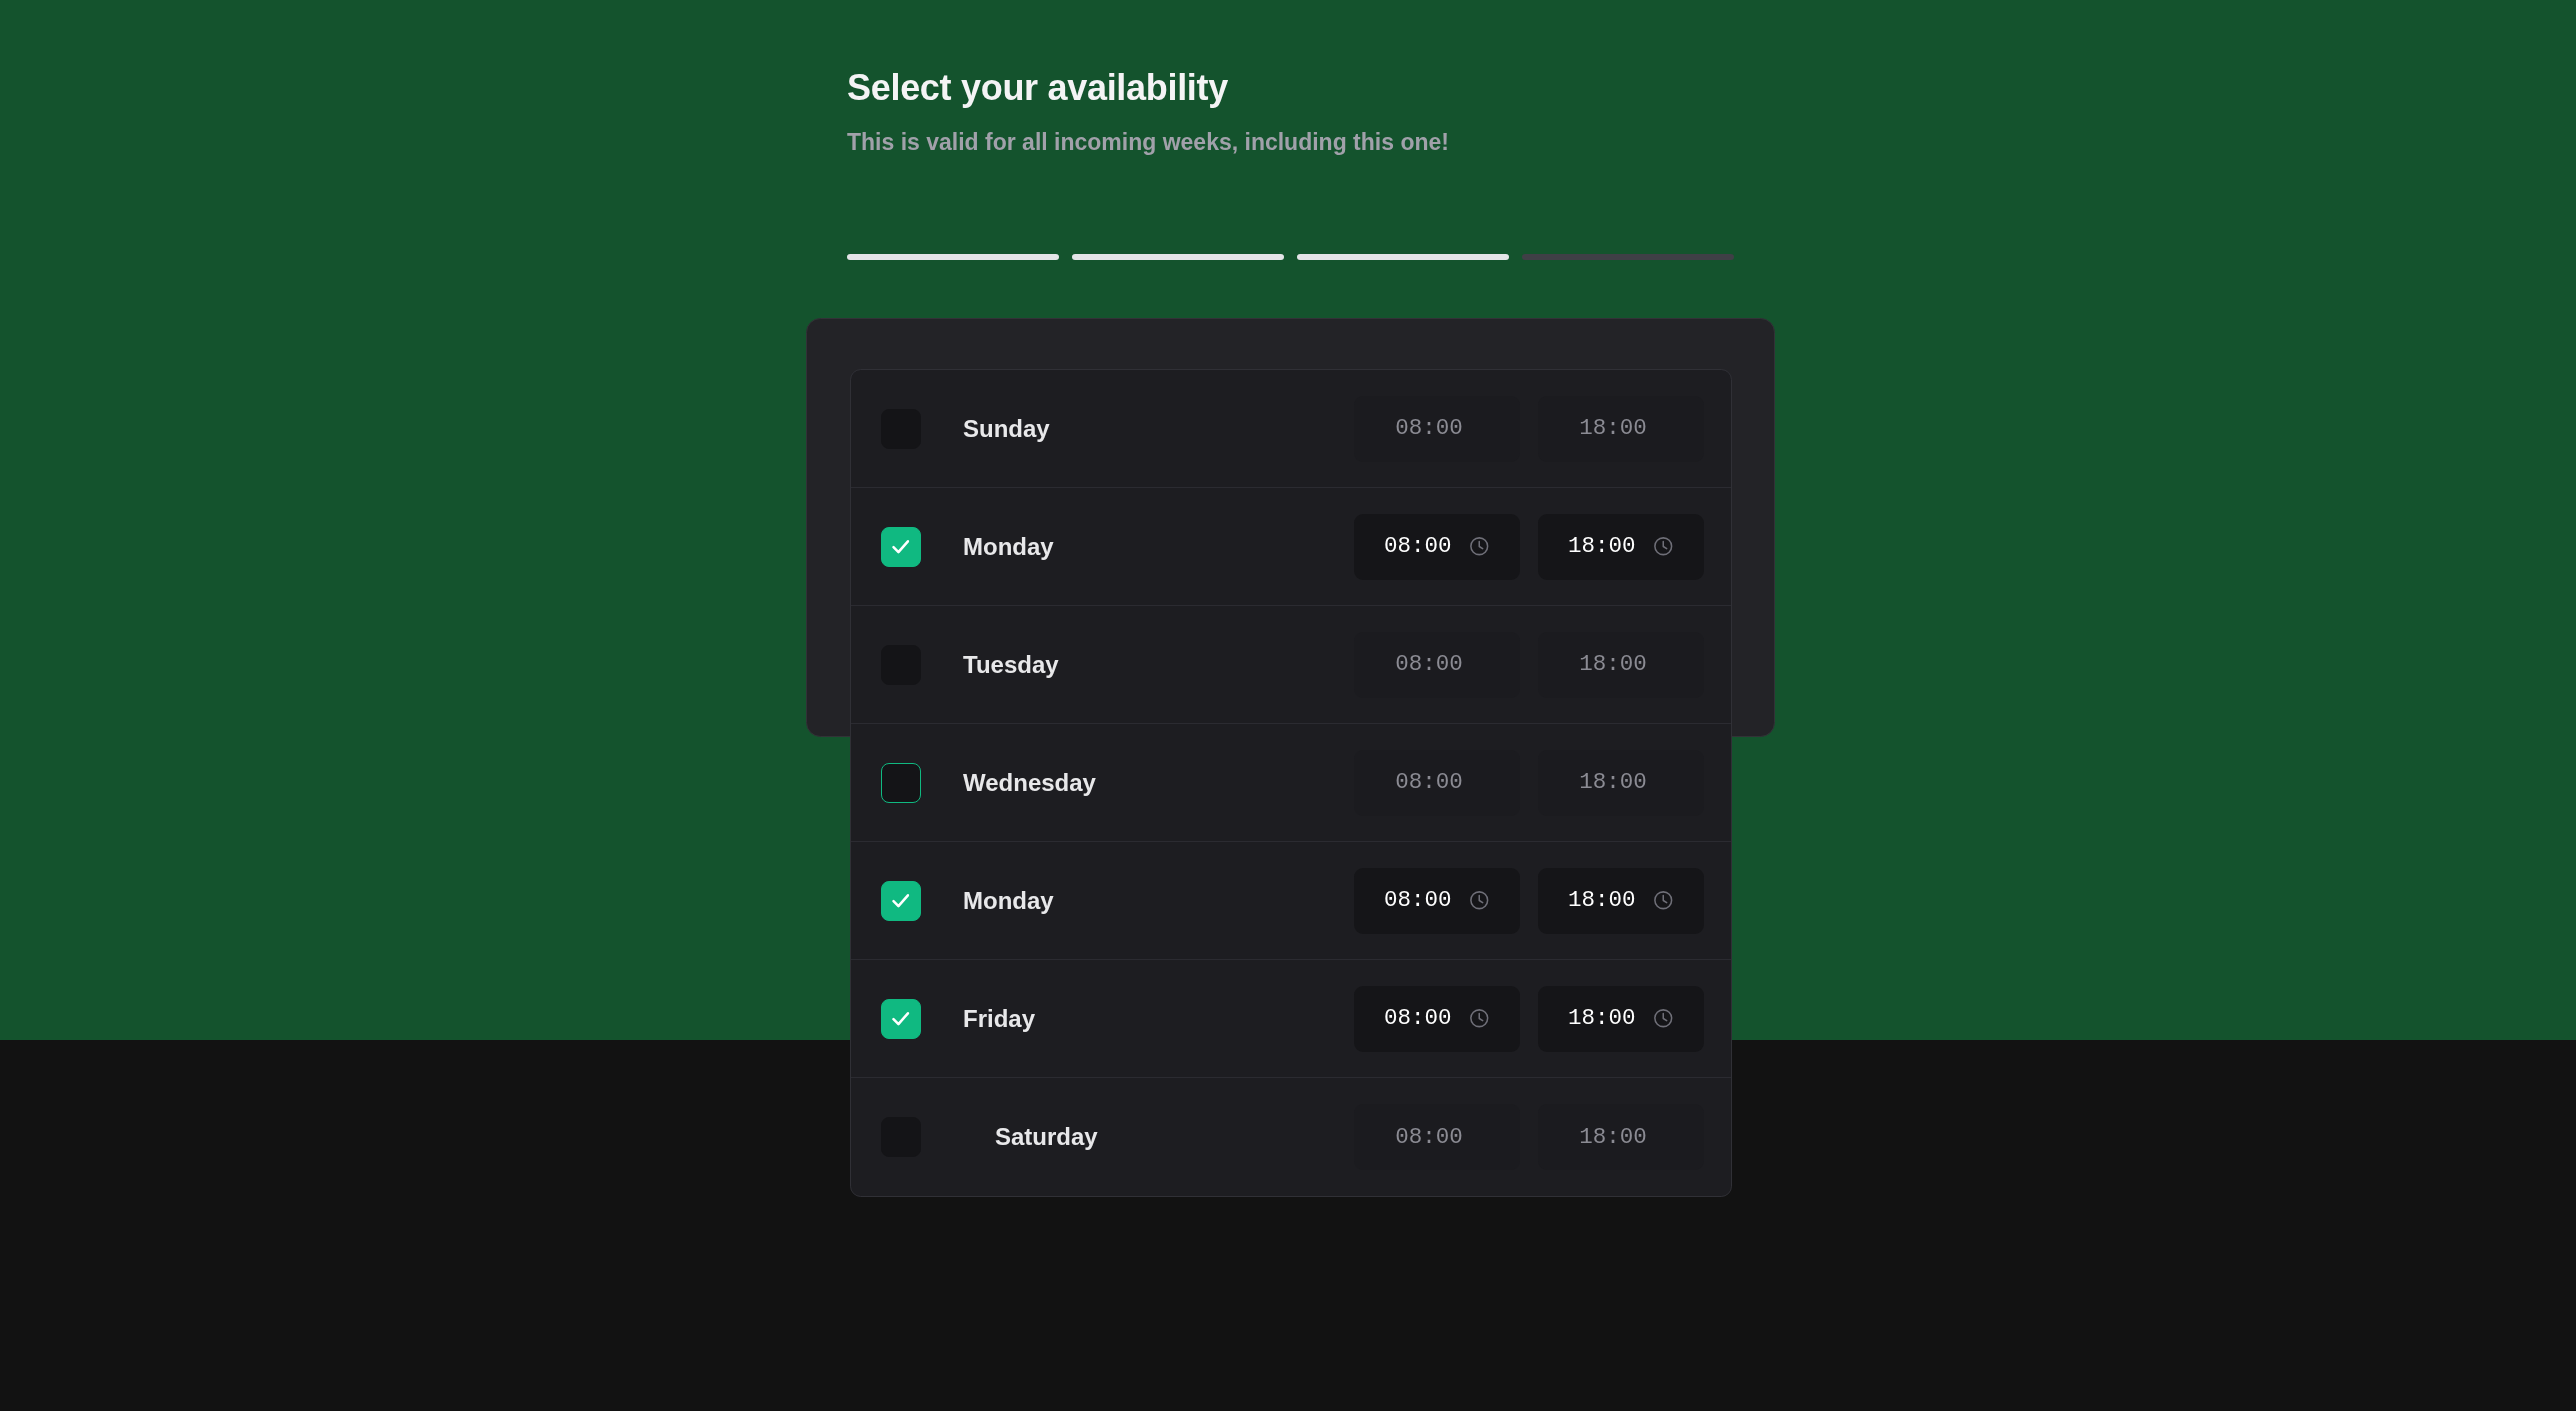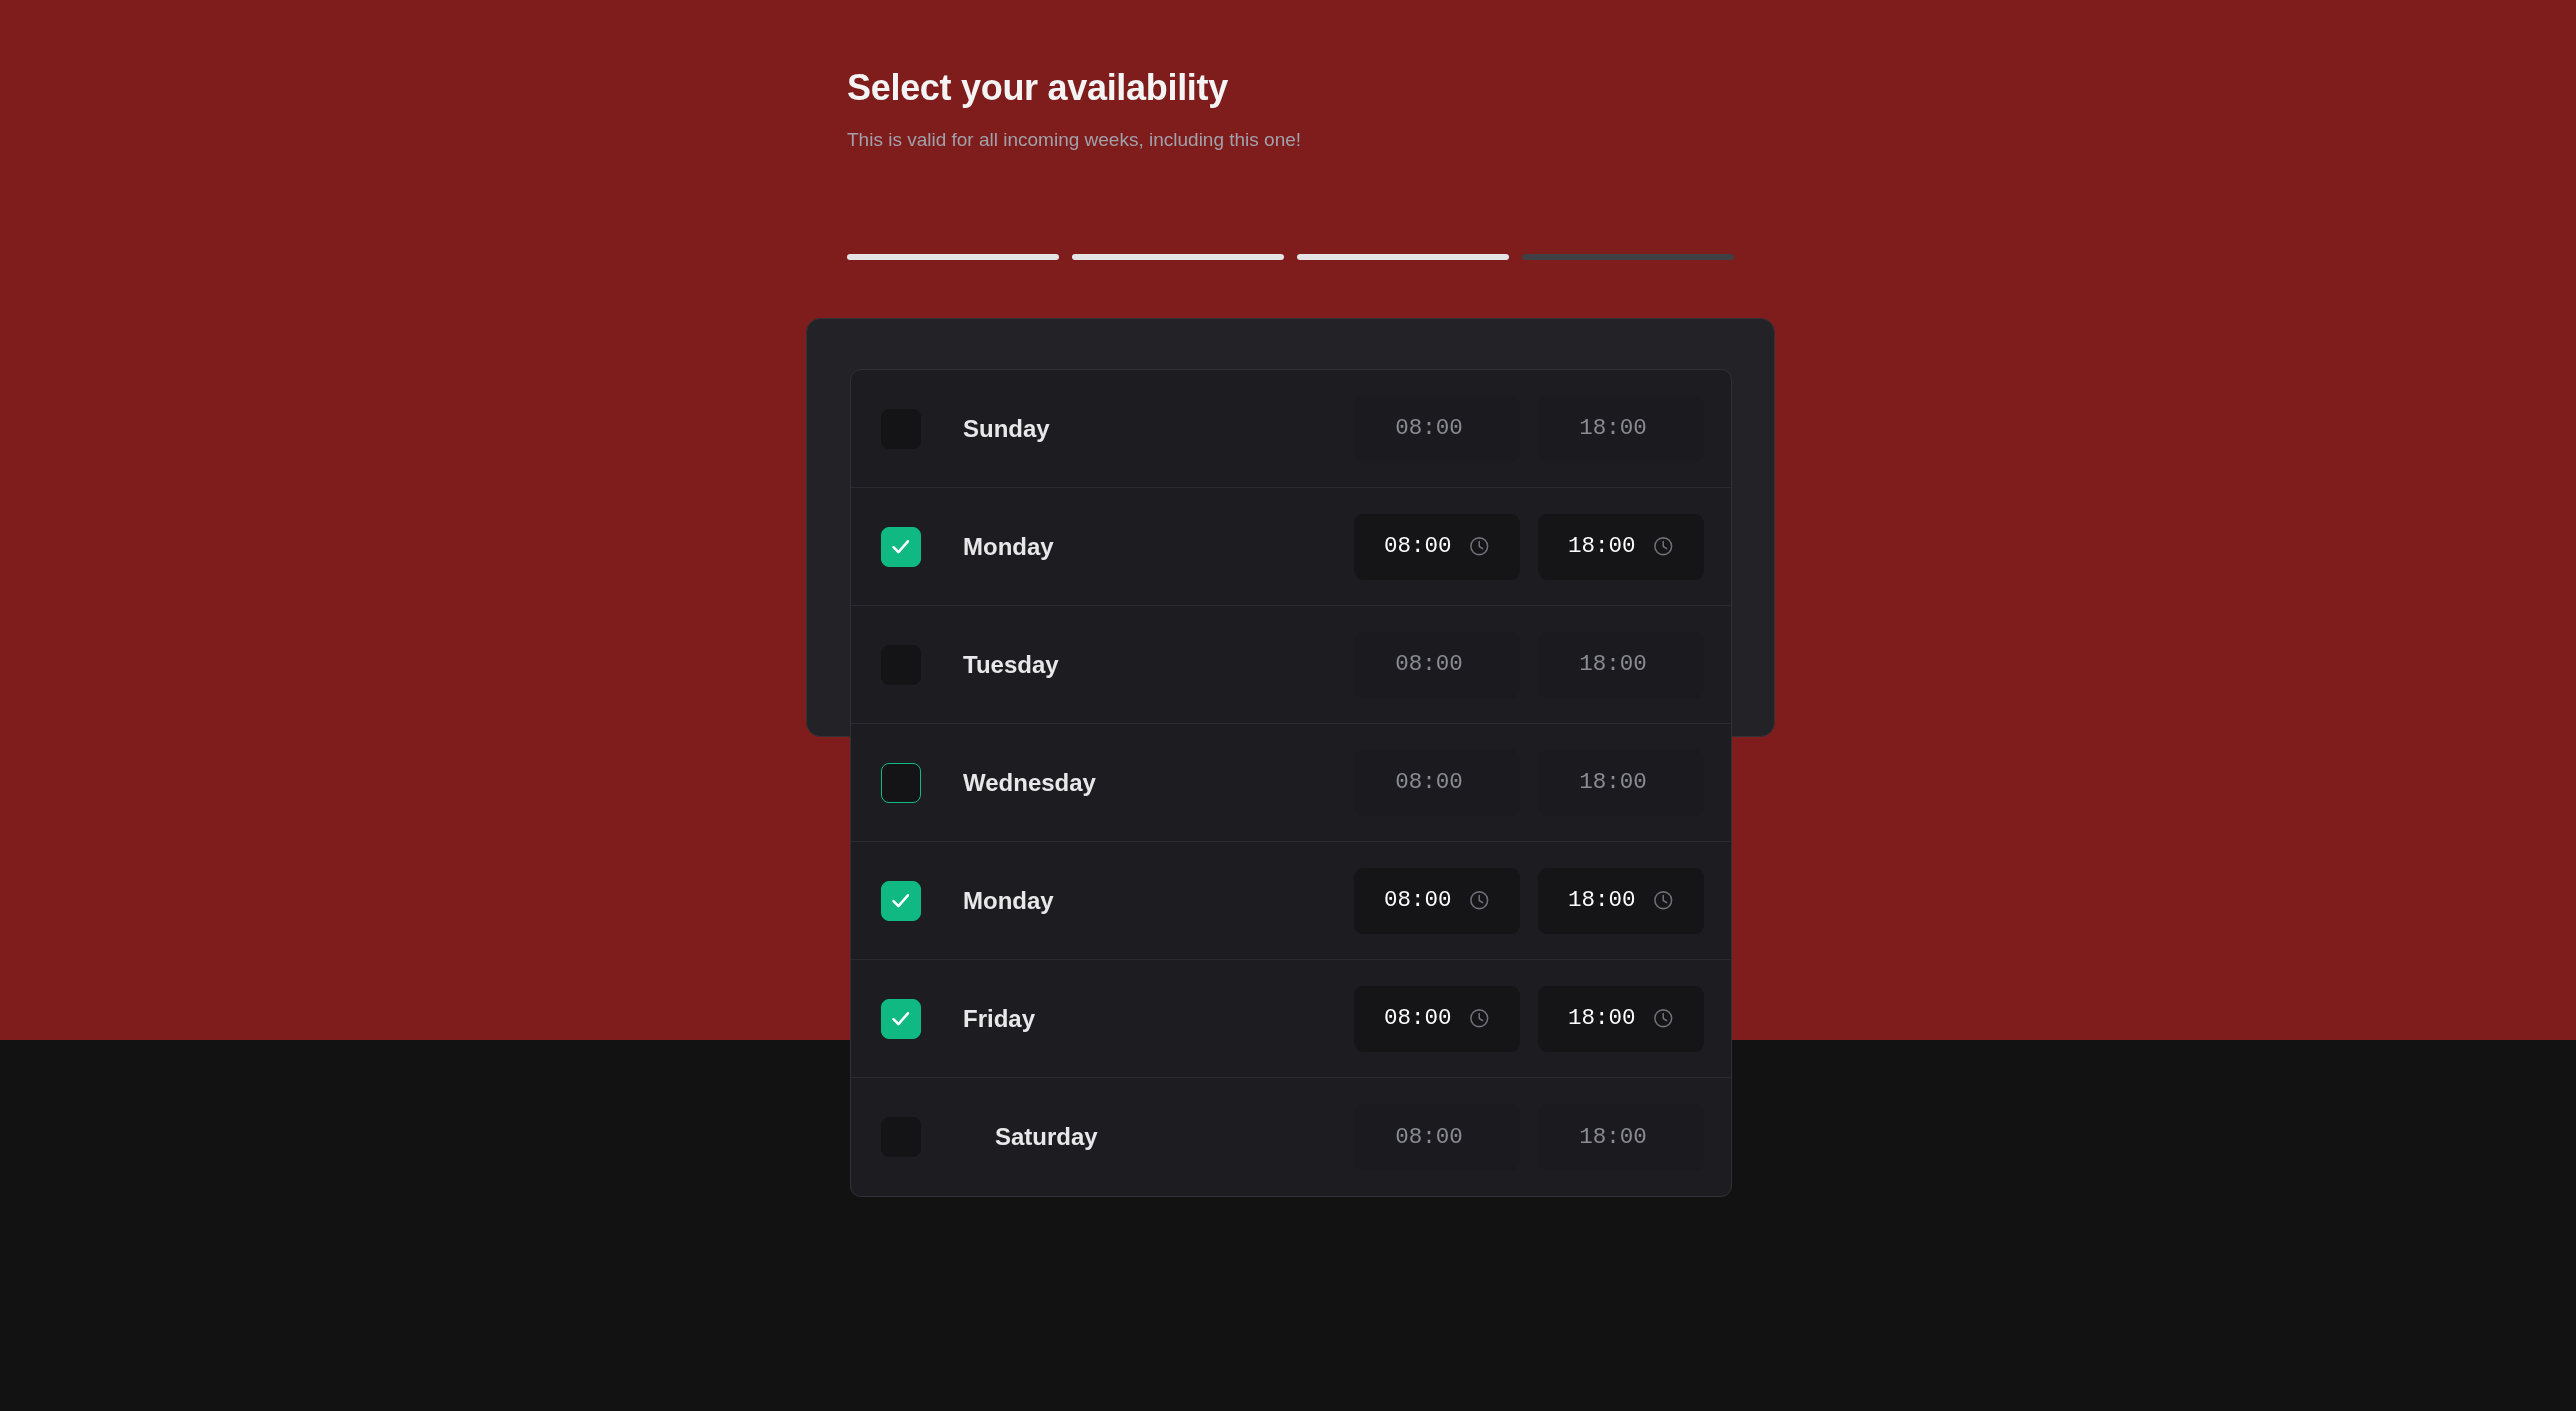--- a/index.html
+++ b/index.html
@@ -9,43 +9,43 @@
     height: 1412px;
     background: #121212;
     font-family: "Liberation Sans", sans-serif;
     overflow: hidden;
   }
 
   .page {
     position: relative;
     width: 2576px;
     height: 1040px;
-    background: #7f1d1d;
+    background: #14532d;
   }
 
   
   .header {
     position: absolute;
     left: 847px;
     top: 68px;
     width: 898px;
   }
 
   .page-title {
     font-size: 36px;
     font-weight: 700;
     color: #f4f4f5;
     letter-spacing: -0.3px;
     line-height: 1.1;
   }
 
   .page-subtitle {
     margin-top: 20px;
-    font-size: 19px;
-    font-weight: 400;
+    font-size: 23px;
+    font-weight: 700;
     color: #a1a1aa;
     line-height: 1.25;
   }
 
   
   .stepper {
     position: absolute;
     left: 847px;
     top: 234px;
     width: 887px;

